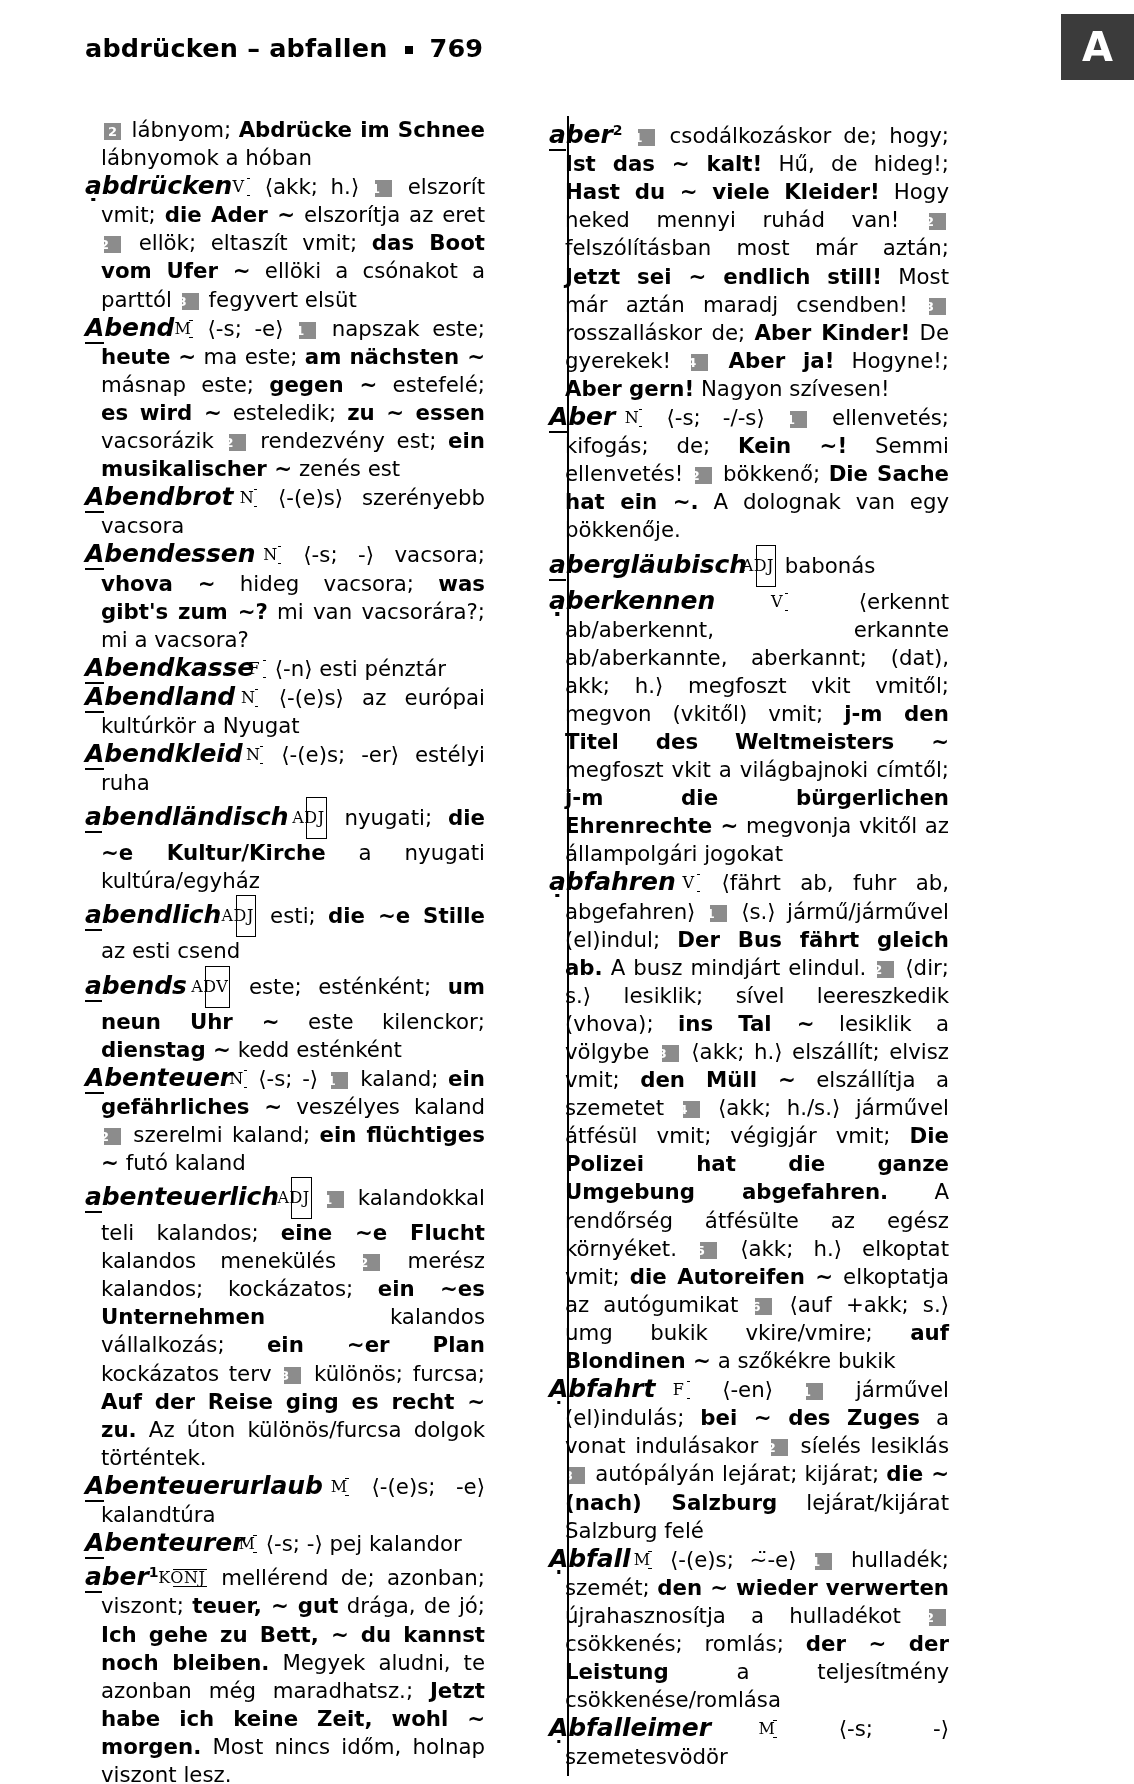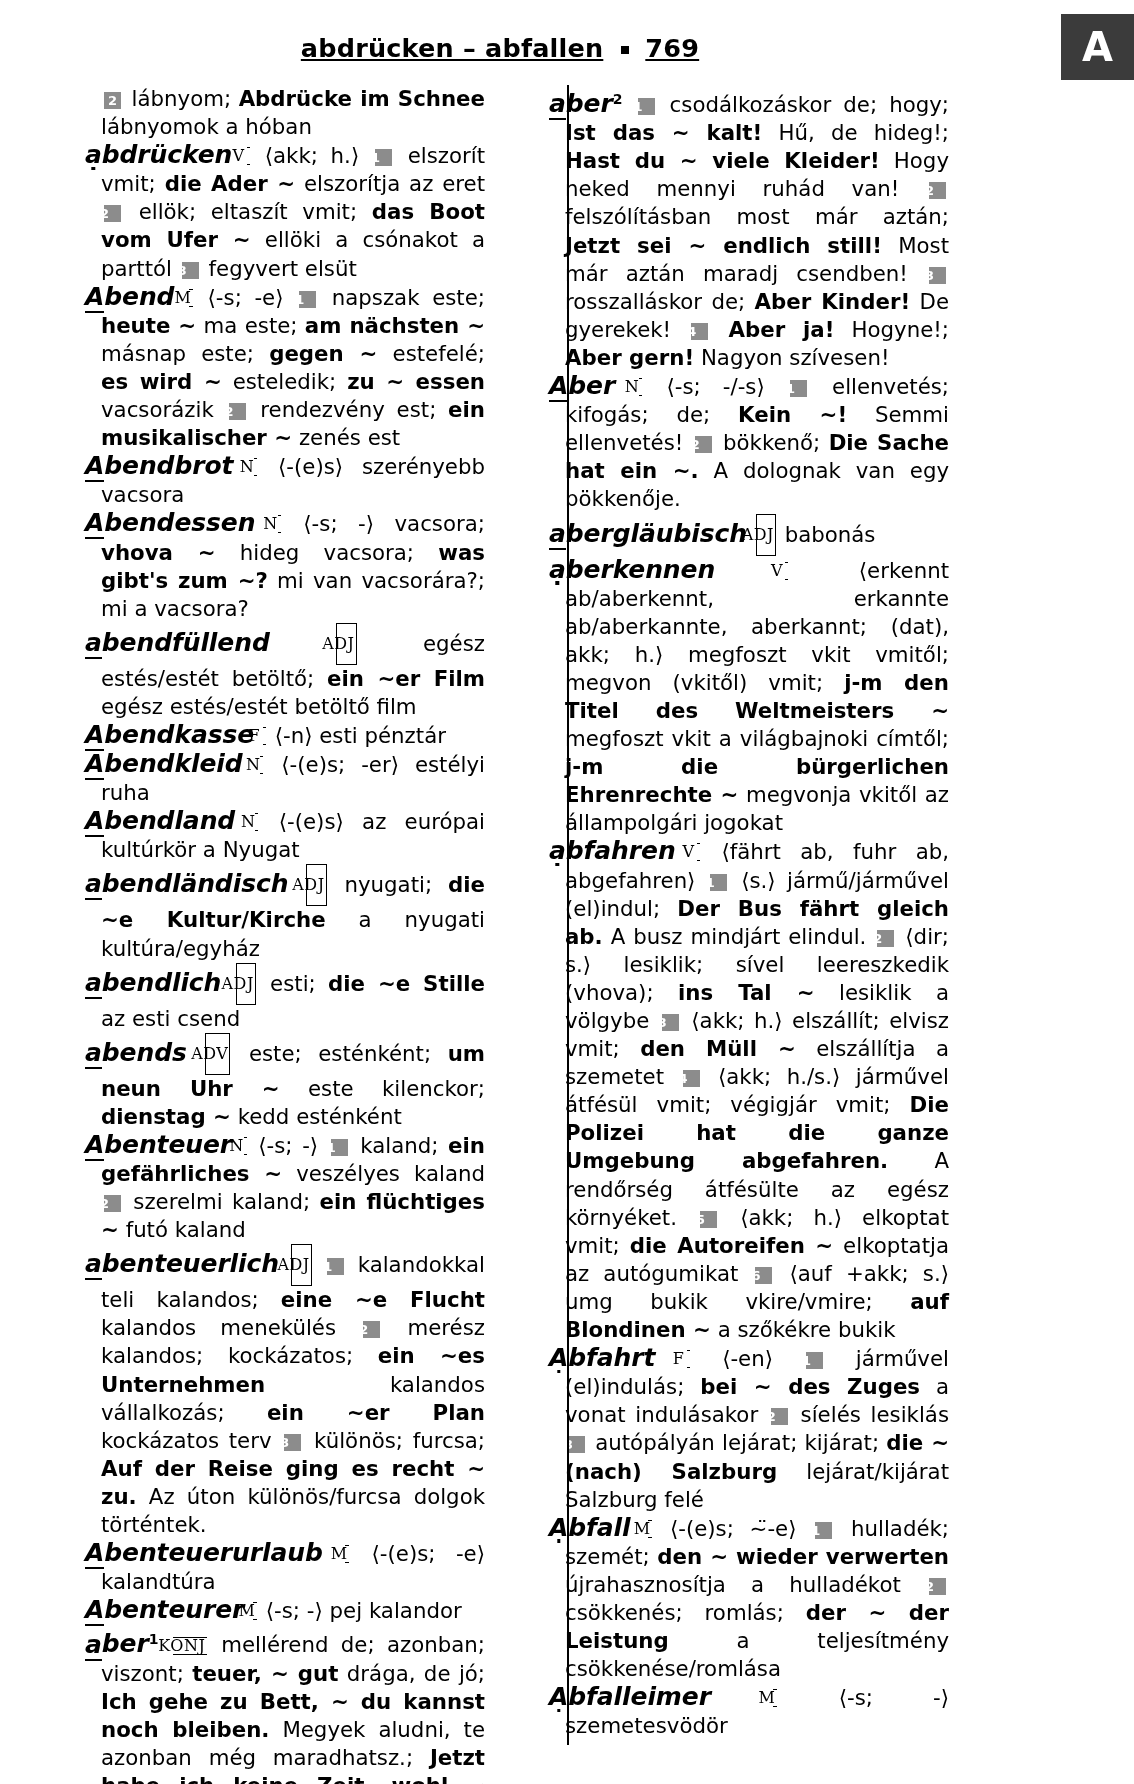--- a/index.html
+++ b/index.html
@@ -22,26 +22,25 @@
     top: 0;
     left: 0;
     width: 1134px;
     height: 92px;
   }
   .header-line {
     position: absolute;
     left: 85px;
     right: 219px;
     top: 33px;
-    text-align: center;
+    text-align: left;
     font-size: 25.5px;
     font-weight: bold;
     letter-spacing: 0.2px;
     white-space: nowrap;
-    text-decoration: underline;
   }
   .header-line .hdr-words { font-weight: bold; }
   .header-line .hdr-sq {
     display: inline-block;
     width: 8px; height: 8px;
     background: #000;
     vertical-align: 3px;
     margin: 0 16px 0 18px;
   }
   .header-line .hdr-page { font-weight: bold; }
@@ -58,21 +57,21 @@
     font-weight: bold;
     display: flex;
     align-items: center;
     justify-content: center;
     line-height: 1;
   }
 
   
   .columns {
     position: absolute;
-    top: 85px;
+    top: 116px;
     left: 85px;
     width: 964px;
     height: 1660px;
     display: flex;
     gap: 0px;
   }
   .col {
     width: 400px;
     font-size: 21.3px;
     line-height: 28.1px;
@@ -191,28 +190,27 @@
 
     <div class="entry"><span class="hw"><span class="dotu">a</span>bdrücken</span> <span class="gm under">V</span> <span class="i">⟨akk; h.⟩</span> <span class="sn">1</span> elszorít <span class="i">vmit;</span> <span class="b">die Ader ~</span> elszorítja az eret <span class="sn">2</span> ellök; eltaszít <span class="i">vmit;</span> <span class="b">das Boot vom Ufer ~</span> ellöki a csónakot a parttól <span class="sn">3</span> <span class="i">fegyvert</span> elsüt</div>
 
     <div class="entry"><span class="hw"><span class="st">A</span>bend</span> <span class="gm under">M</span> <span class="ang">⟨-s; -e⟩</span> <span class="sn">1</span> <span class="i">napszak</span> este; <span class="b">heute ~</span> ma este; <span class="b">am nächsten ~</span> másnap este; <span class="b">gegen ~</span> estefelé; <span class="b">es wird ~</span> esteledik; <span class="b">zu ~ essen</span> vacsorázik <span class="sn">2</span> <span class="i">rendezvény</span> est; <span class="b">ein musikalischer ~</span> zenés est</div>
 
     <div class="entry"><span class="hw"><span class="st">A</span>bendbrot</span> <span class="gm under">N</span> <span class="ang">⟨-(e)s⟩</span> <span class="i">szerényebb</span> vacsora</div>
 
 
     <div class="entry"><span class="hw"><span class="st">A</span>bendessen</span> <span class="gm under">N</span> <span class="ang">⟨-s; -⟩</span> vacsora; <span class="b">vhova ~</span> hideg vacsora; <span class="b">was gibt's zum ~?</span> mi van vacsorára?; mi a vacsora?</div>
 
-    <div class="entry"><span class="hw"><span class="st">a</span>bendfüllend</span> <span class="gm boxed">ADJ</span> egész estés/estét betöltő; <span class="b">ein ~er Film</span> egész estés/estét betöltő film</div>
 
     <div class="entry"><span class="hw"><span class="st">A</span>bendkasse</span> <span class="gm under">F</span> <span class="ang">⟨-n⟩</span> esti pénztár</div>
 
+    <div class="entry"><span class="hw"><span class="st">A</span>bendland</span> <span class="gm under">N</span> <span class="ang">⟨-(e)s⟩</span> <span class="i">az európai kultúrkör</span> a Nyugat</div>
+
     <div class="entry"><span class="hw"><span class="st">A</span>bendkleid</span> <span class="gm under">N</span> <span class="ang">⟨-(e)s; -er⟩</span> estélyi ruha</div>
 
-    <div class="entry"><span class="hw"><span class="st">A</span>bendland</span> <span class="gm under">N</span> <span class="ang">⟨-(e)s⟩</span> <span class="i">az európai kultúrkör</span> a Nyugat</div>
-
     <div class="entry"><span class="hw"><span class="st">a</span>bendländisch</span> <span class="gm boxed">ADJ</span> nyugati; <span class="b">die ~e Kultur/Kirche</span> a nyugati kultúra/egyház</div>
 
     <div class="entry"><span class="hw"><span class="st">a</span>bendlich</span> <span class="gm boxed">ADJ</span> esti; <span class="b">die ~e Stille</span> az esti csend</div>
 
     <div class="entry"><span class="hw"><span class="st">a</span>bends</span> <span class="gm boxed">ADV</span> este; esténként; <span class="b">um neun Uhr ~</span> este kilenckor; <span class="b">dienstag ~</span> kedd esténként</div>
 
     <div class="entry"><span class="hw"><span class="st">A</span>benteuer</span> <span class="gm under">N</span> <span class="ang">⟨-s; -⟩</span> <span class="sn">1</span> kaland; <span class="b">ein gefährliches ~</span> veszélyes kaland <span class="sn">2</span> <span class="i">szerelmi</span> kaland; <span class="b">ein flüchtiges ~</span> futó kaland</div>
 
     <div class="entry"><span class="hw"><span class="st">a</span>benteuerlich</span> <span class="gm boxed">ADJ</span> <span class="sn">1</span> <span class="i">kalandokkal teli</span> kalandos; <span class="b">eine ~e Flucht</span> kalandos menekülés <span class="sn">2</span> <span class="i">merész</span> kalandos; kockázatos; <span class="b">ein ~es Unternehmen</span> kalandos vállalkozás; <span class="b">ein ~er Plan</span> kockázatos terv <span class="sn">3</span> különös; furcsa; <span class="b">Auf der Reise ging es recht ~ zu.</span> Az úton különös/furcsa dolgok történtek.</div>
 

